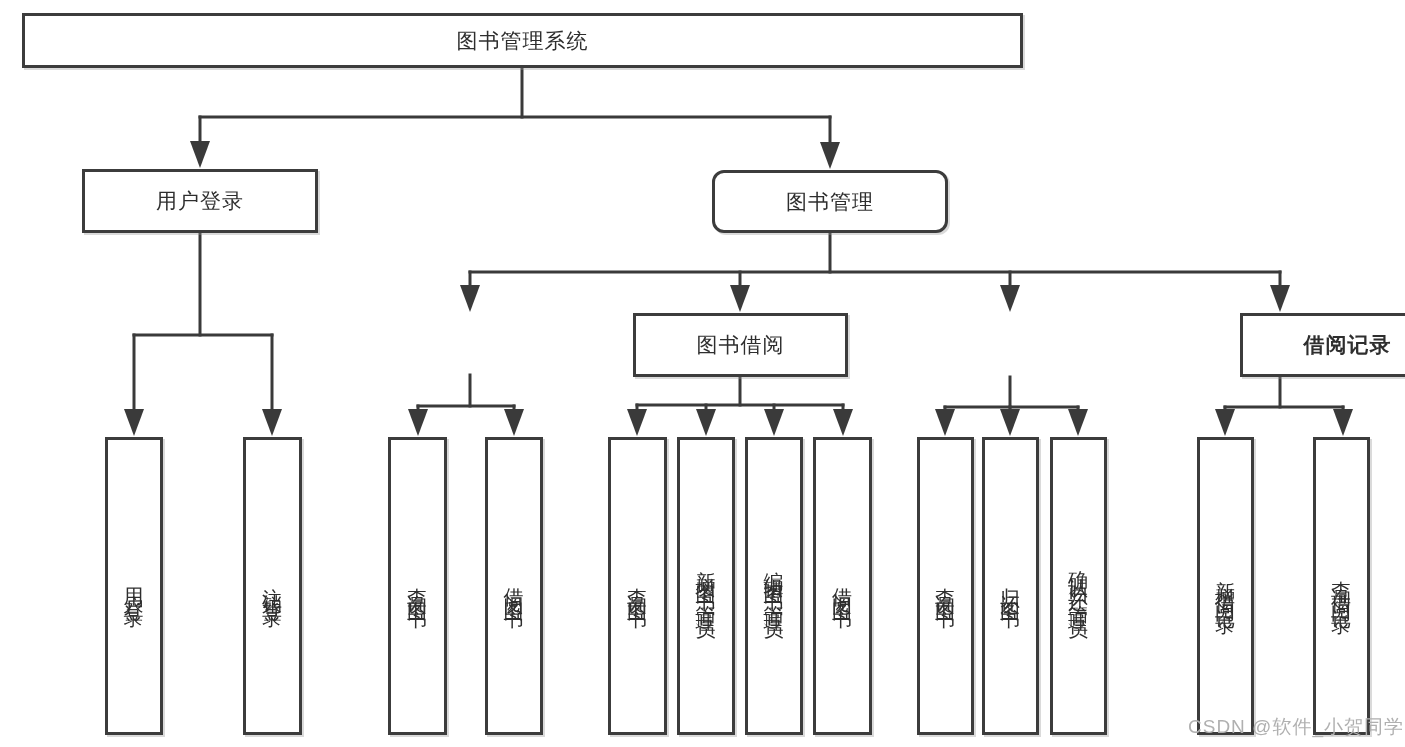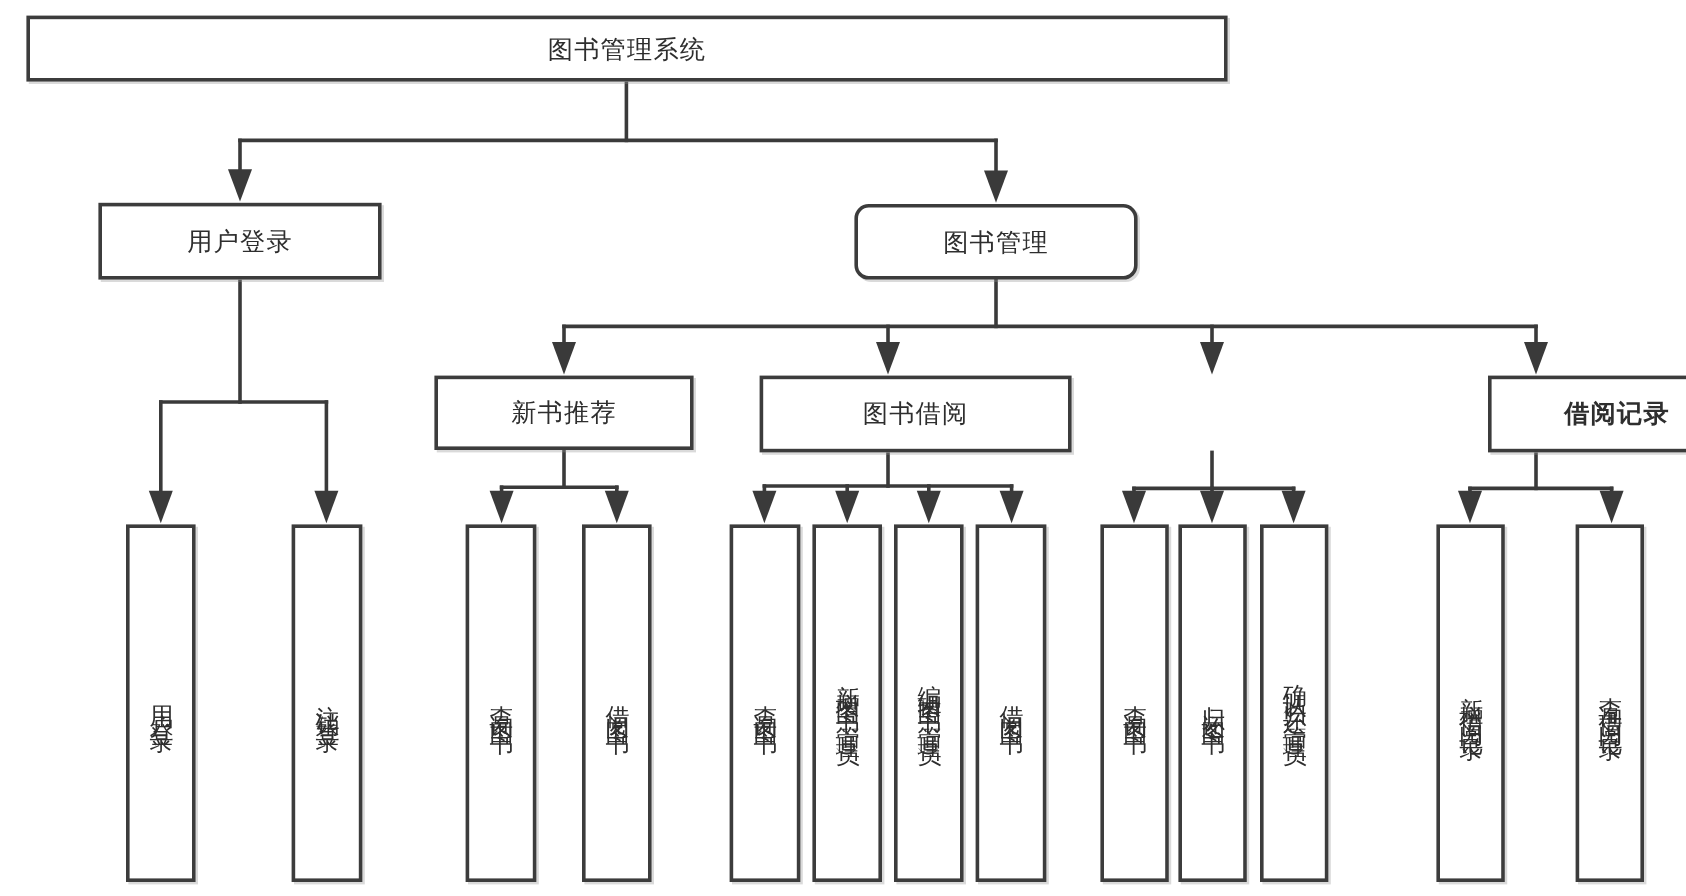--- a/index.html
+++ b/index.html
@@ -130,24 +130,21 @@
     <span class="h-label">图书管理系统</span>
   </div>
 
   <div class="box" style="left:82px; top:169px; width:236px; height:64px;">
     <span class="h-label">用户登录</span>
   </div>
   <div class="box" style="left:712px; top:170px; width:236px; height:63px;border-radius:12px;">
     <span class="h-label">图书管理</span>
   </div>
 
-  <div class="box" style="left:362px; top:313px; width:216px; height:62px;">
-    <span class="h-label">新书推荐</span>
-  </div>
-  <div class="box" style="left:633px; top:313px; width:260px; height:64px;">
+  <div class="box" style="left:633px; top:313px; width:215px; height:64px;">
     <span class="h-label">图书借阅</span>
   </div>
   <div class="box" style="left:1240px; top:313px; width:215px; height:64px;font-weight:bold;">
     <span class="h-label">借阅记录</span>
   </div>
 
   <div class="box" style="left:105px; top:437px; width:58px; height:298px;">
     <span class="v-label">用户登录</span>
   </div>
   <div class="box" style="left:243px; top:437px; width:59px; height:298px;">
@@ -184,14 +181,15 @@
     <span class="v-label">确认归还（管理员）</span>
   </div>
 
   <div class="box" style="left:1197px; top:437px; width:57px; height:298px;">
     <span class="v-label">新增借阅记录</span>
   </div>
   <div class="box" style="left:1313px; top:437px; width:57px; height:298px;">
     <span class="v-label">查询借阅记录</span>
   </div>
 
+  <div class="watermark">CSDN @软件_小贺同学</div>
 
 </div>
 
 </body></html>

